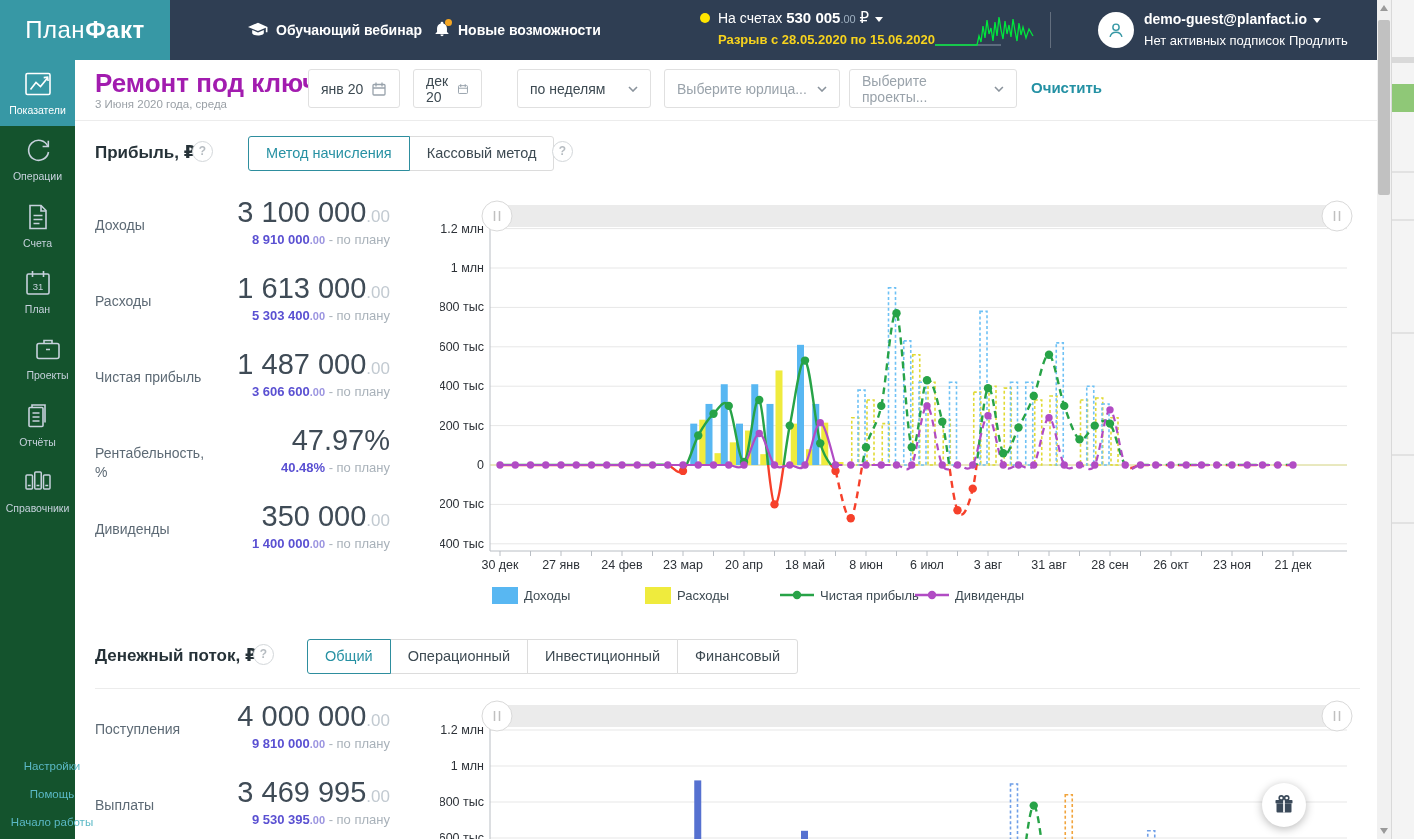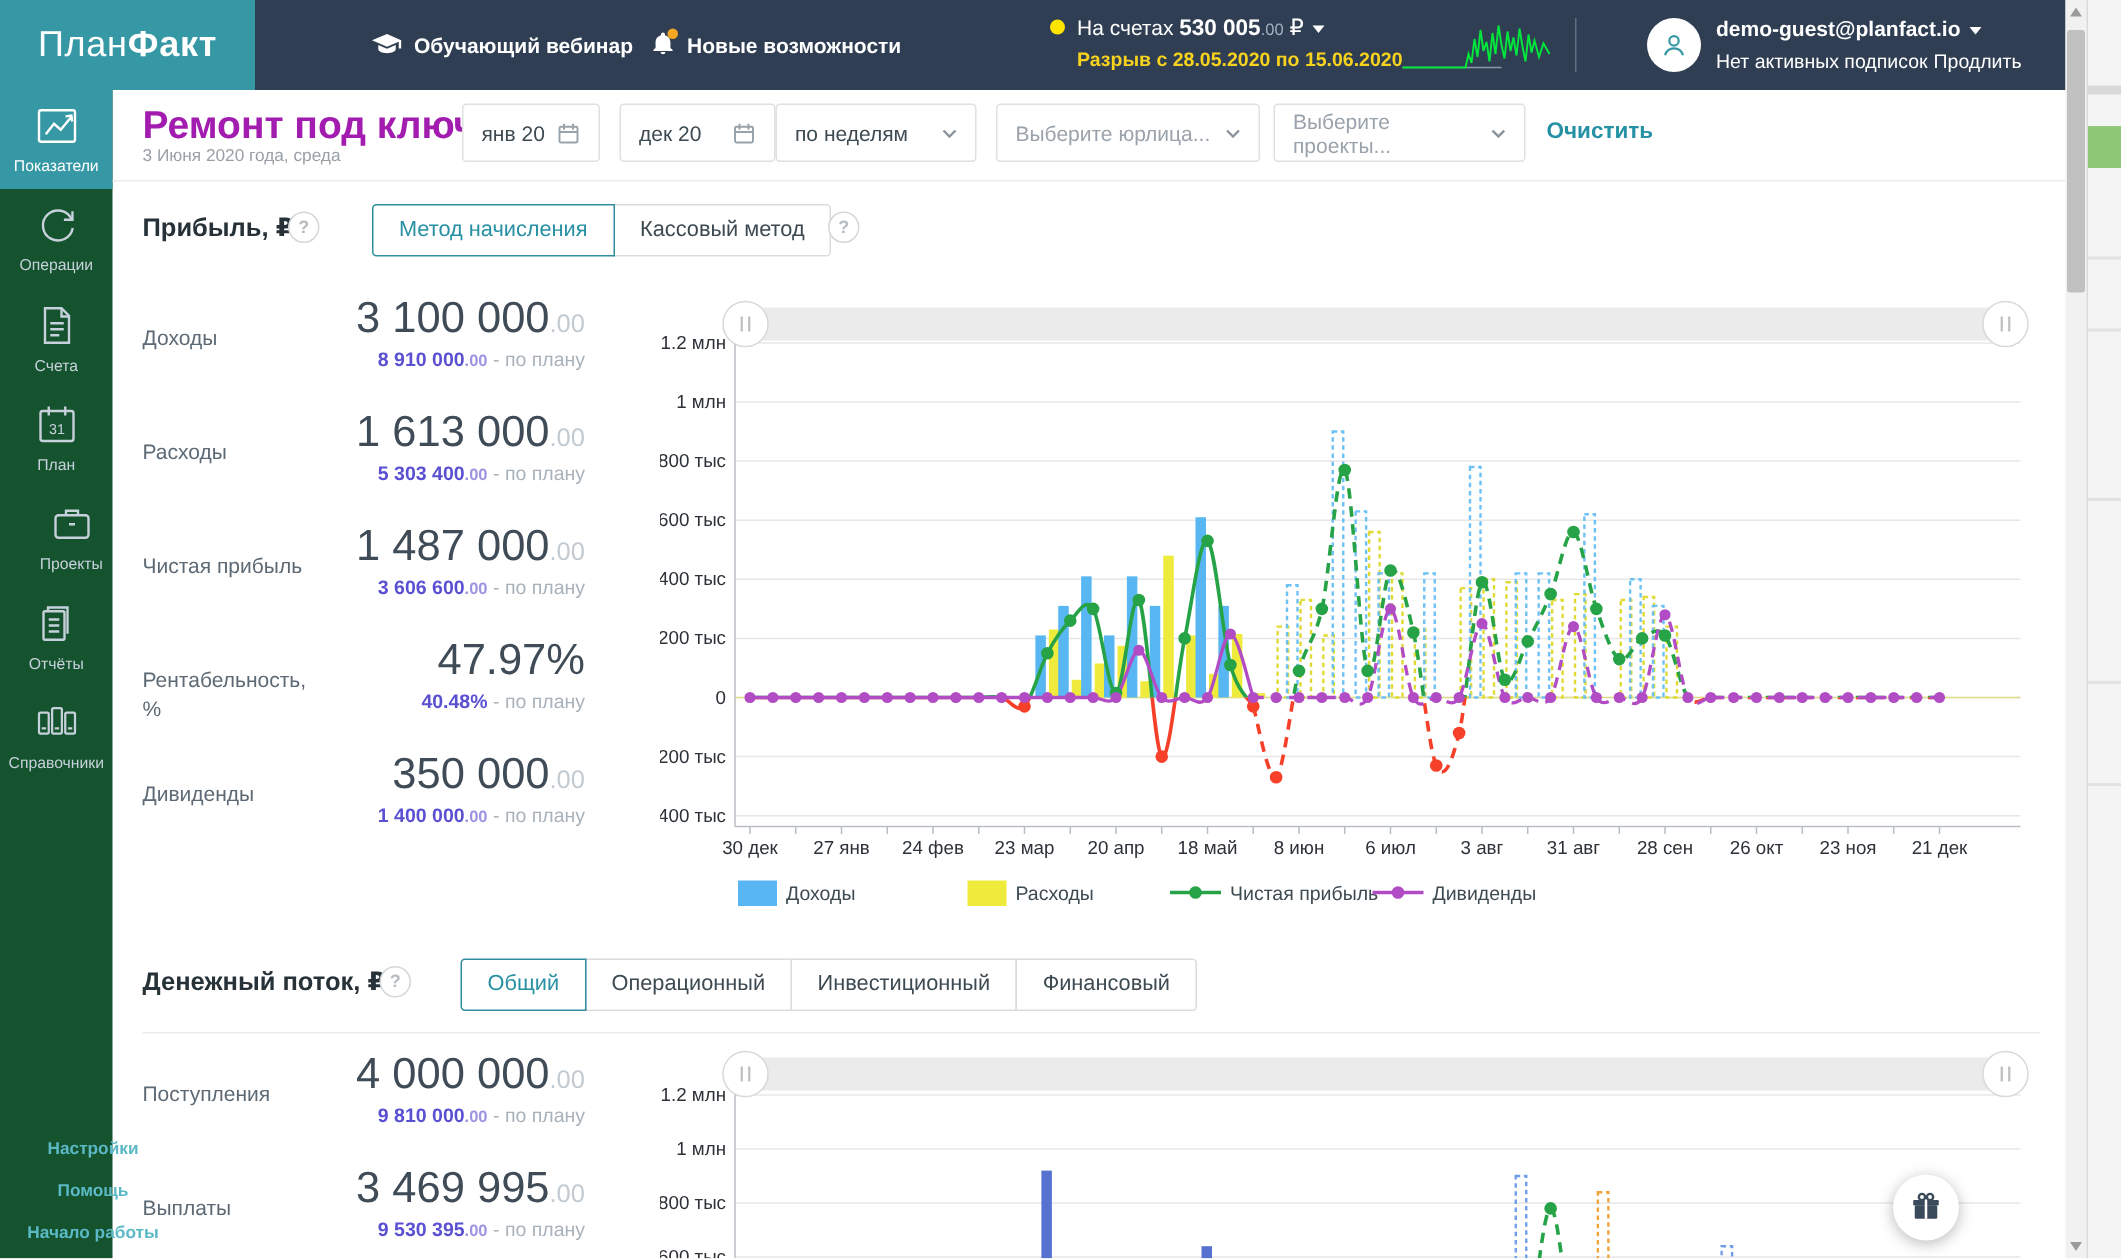--- a/index.html
+++ b/index.html
@@ -33,21 +33,21 @@
   #usersub { position:absolute; left:1144px; top:33px; color:#fff; font-size:13px; }
   #usersub .renew { margin-left:4px; cursor:pointer; }
 
   
   #sidebar { position:absolute; left:0; top:60px; width:75px; height:779px; background:#14532d; }
   .side-item { position:absolute; left:0; width:75px; height:66px; text-align:center; color:#c6d1dc; cursor:pointer; }
   .side-item.active { background:#3798a5; color:#fff; }
   .side-item .icn { display:inline-block; width:30px; height:30px; margin-top:9px; }
   .side-item .icn svg { width:30px; height:30px; display:block; }
   .side-label { display:block; font-size:10.5px; margin-top:1px; }
-  .side-foot { position:absolute; left:14px; width:96px; text-align:center; font-size:11.5px; color:#5bb9c6; cursor:pointer;font-weight:bold; }
+  .side-foot { position:absolute; left:4px; width:96px; text-align:center; font-size:11.5px; color:#5bb9c6; cursor:pointer; }
 
   
   #page-title { position:absolute; left:95px; top:68px; font-size:26px; font-weight:700; color:#a21caf; }
   #page-subtitle { position:absolute; left:95px; top:98px; font-size:11.5px; color:#9aa0a6; }
   .inputbox { position:absolute; top:69px; height:39px; background:#fff; border:1px solid #e0e0e0; border-radius:3px;
               font-size:14px; color:#3d4a52; display:flex; align-items:center; padding:0 12px; cursor:pointer; }
   .inputbox .ph { color:#9aa3ab; }
   .inputbox .spacer { flex:1; }
   .inputbox svg.cal { width:16px; height:16px; }
   .inputbox svg.chev { width:10px; height:6px; }
@@ -191,21 +191,21 @@
   <div id="page-subtitle">3 Июня 2020 года, среда</div>
 
   <div class="inputbox" style="left:308px;width:92px;">
     <span>янв 20</span>
       <span class="spacer"></span>
     <svg class="cal" viewBox="0 0 16 16" fill="none" stroke="#99a3ac" stroke-width="1.3">
         <rect x="2" y="3.5" width="12" height="10.5" rx="1"></rect>
         <path d="M5 1.5v4M11 1.5v4M2 7h12"></path>
       </svg>
   </div>
-  <div class="inputbox" style="left:413px;width:104px;">
+  <div class="inputbox" style="left:413px;width:69px;">
     <span>дек 20</span>
       <span class="spacer"></span>
     <svg class="cal" viewBox="0 0 16 16" fill="none" stroke="#99a3ac" stroke-width="1.3">
         <rect x="2" y="3.5" width="12" height="10.5" rx="1"></rect>
         <path d="M5 1.5v4M11 1.5v4M2 7h12"></path>
       </svg>
   </div>
   <div class="inputbox" style="left:517px;width:134px;">
     <span>по неделям</span>
       <span class="spacer"></span>

